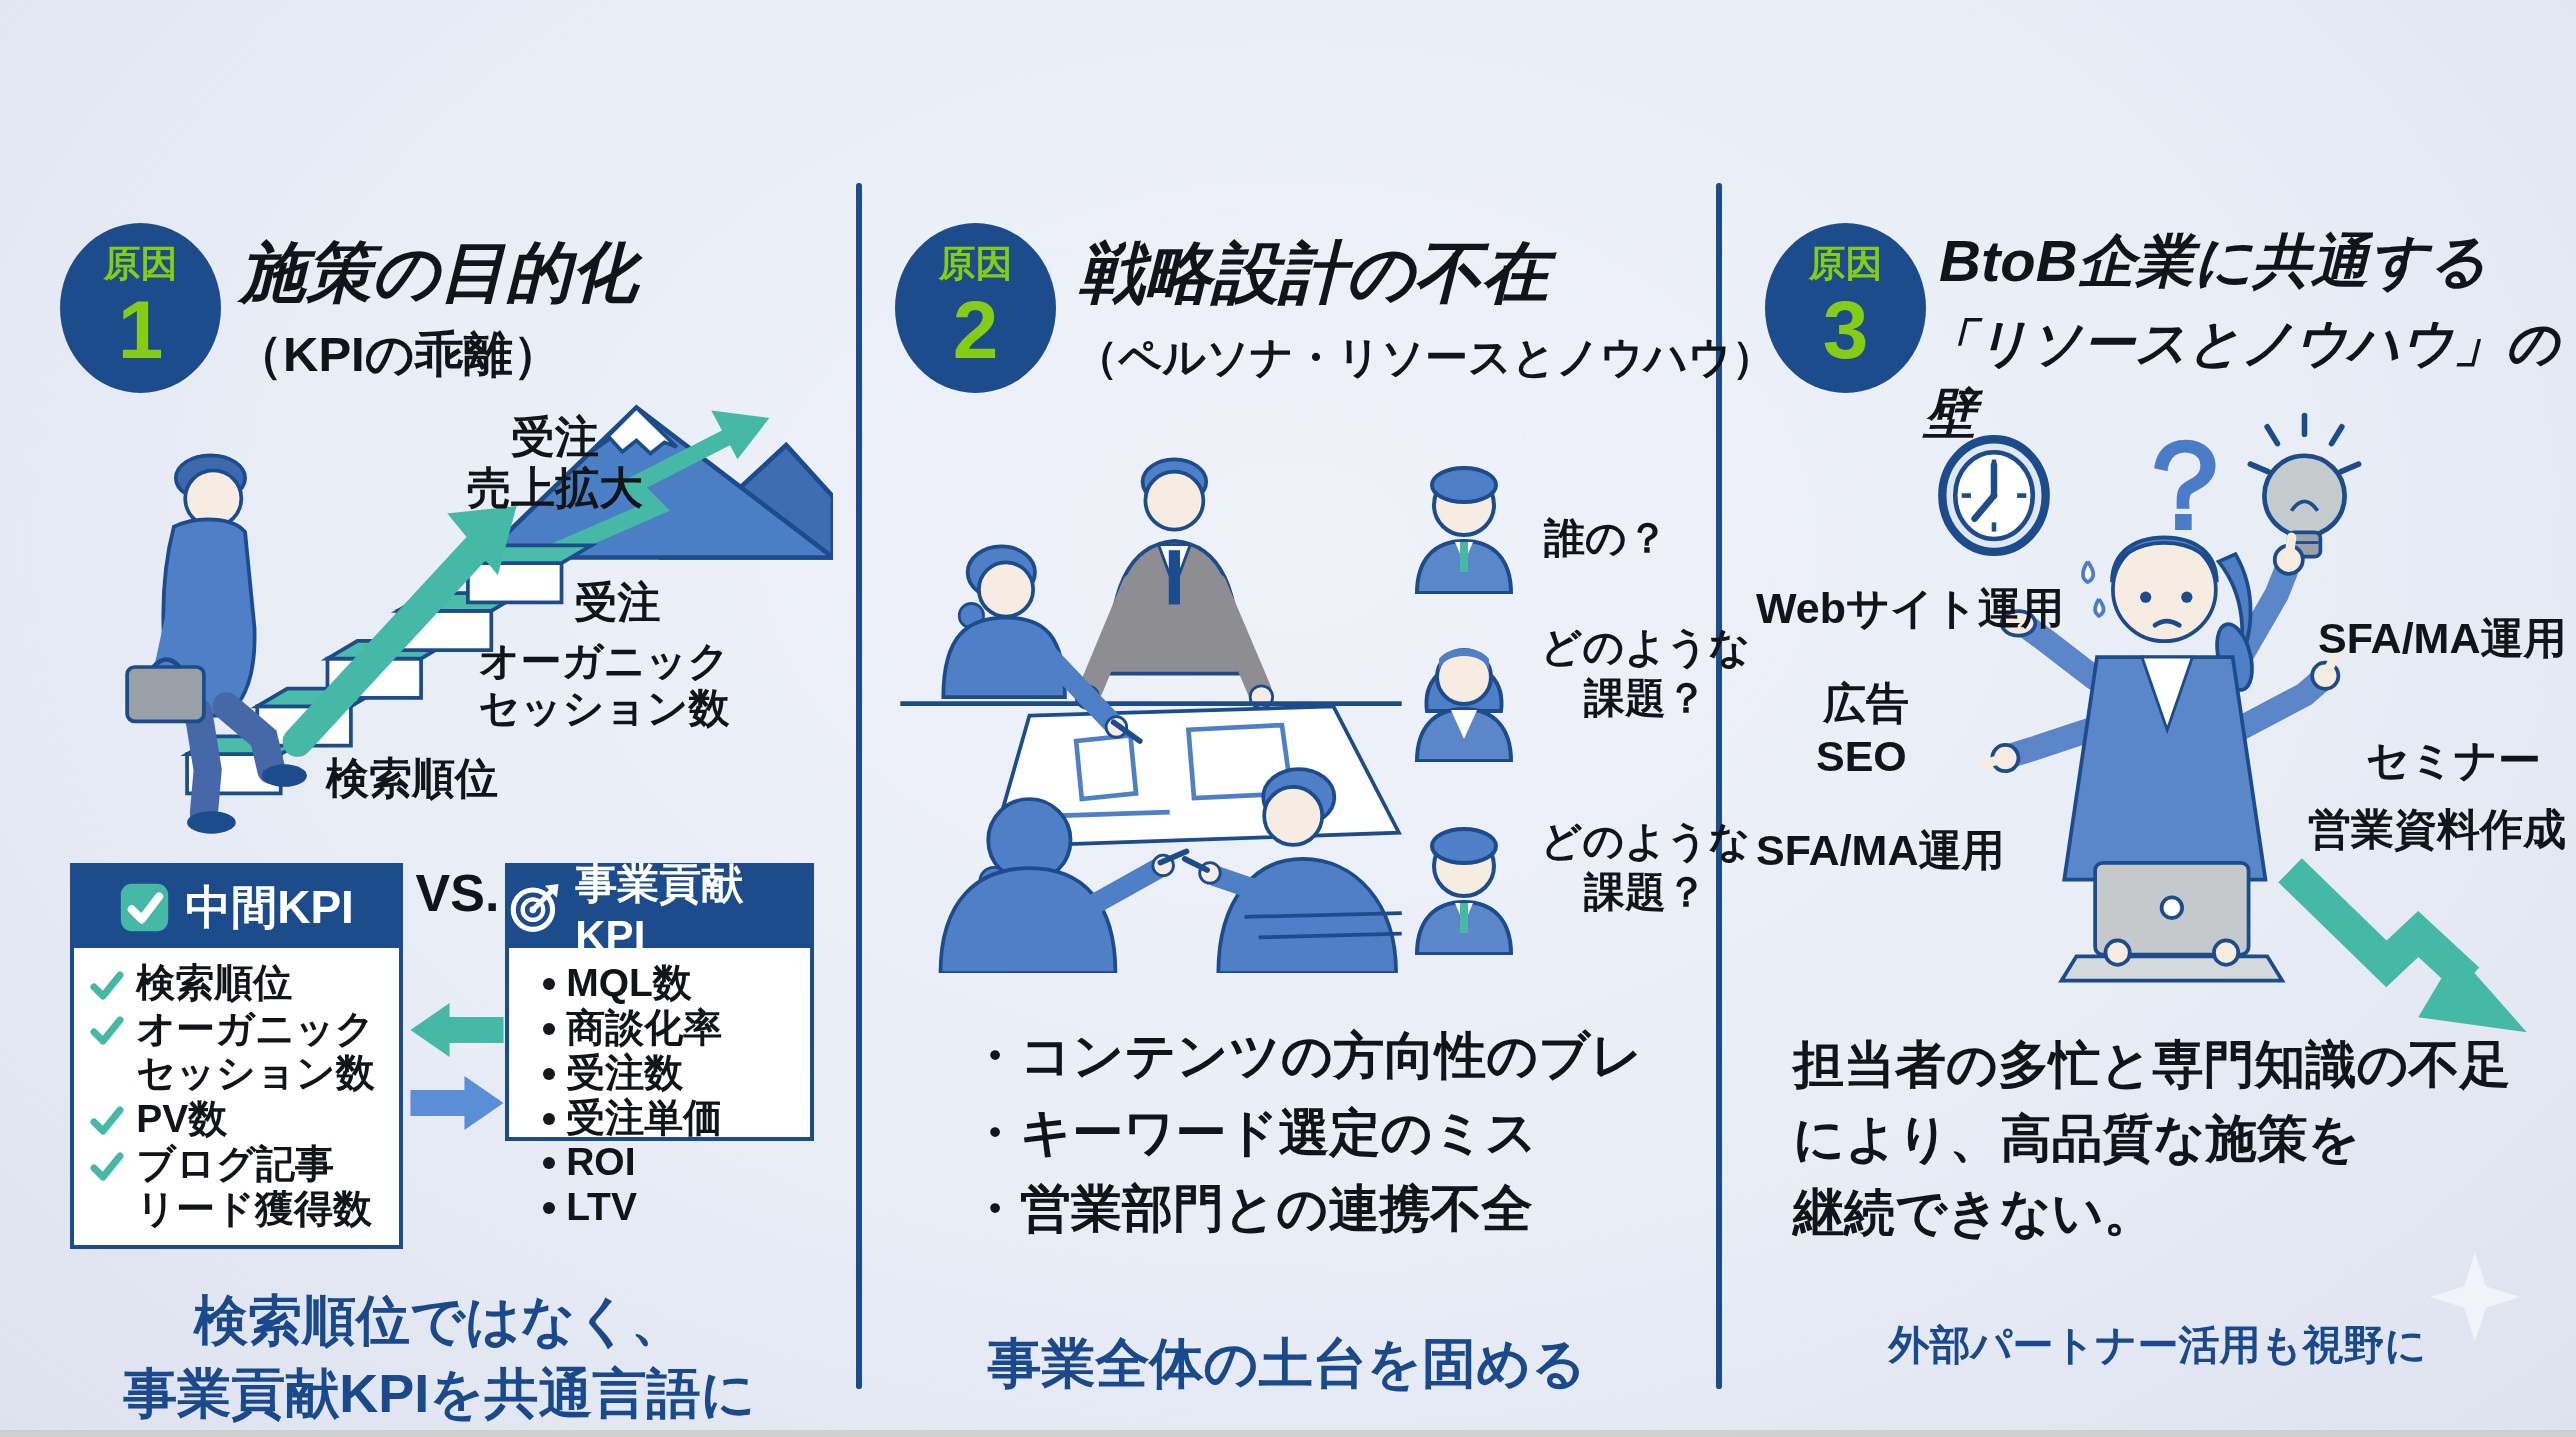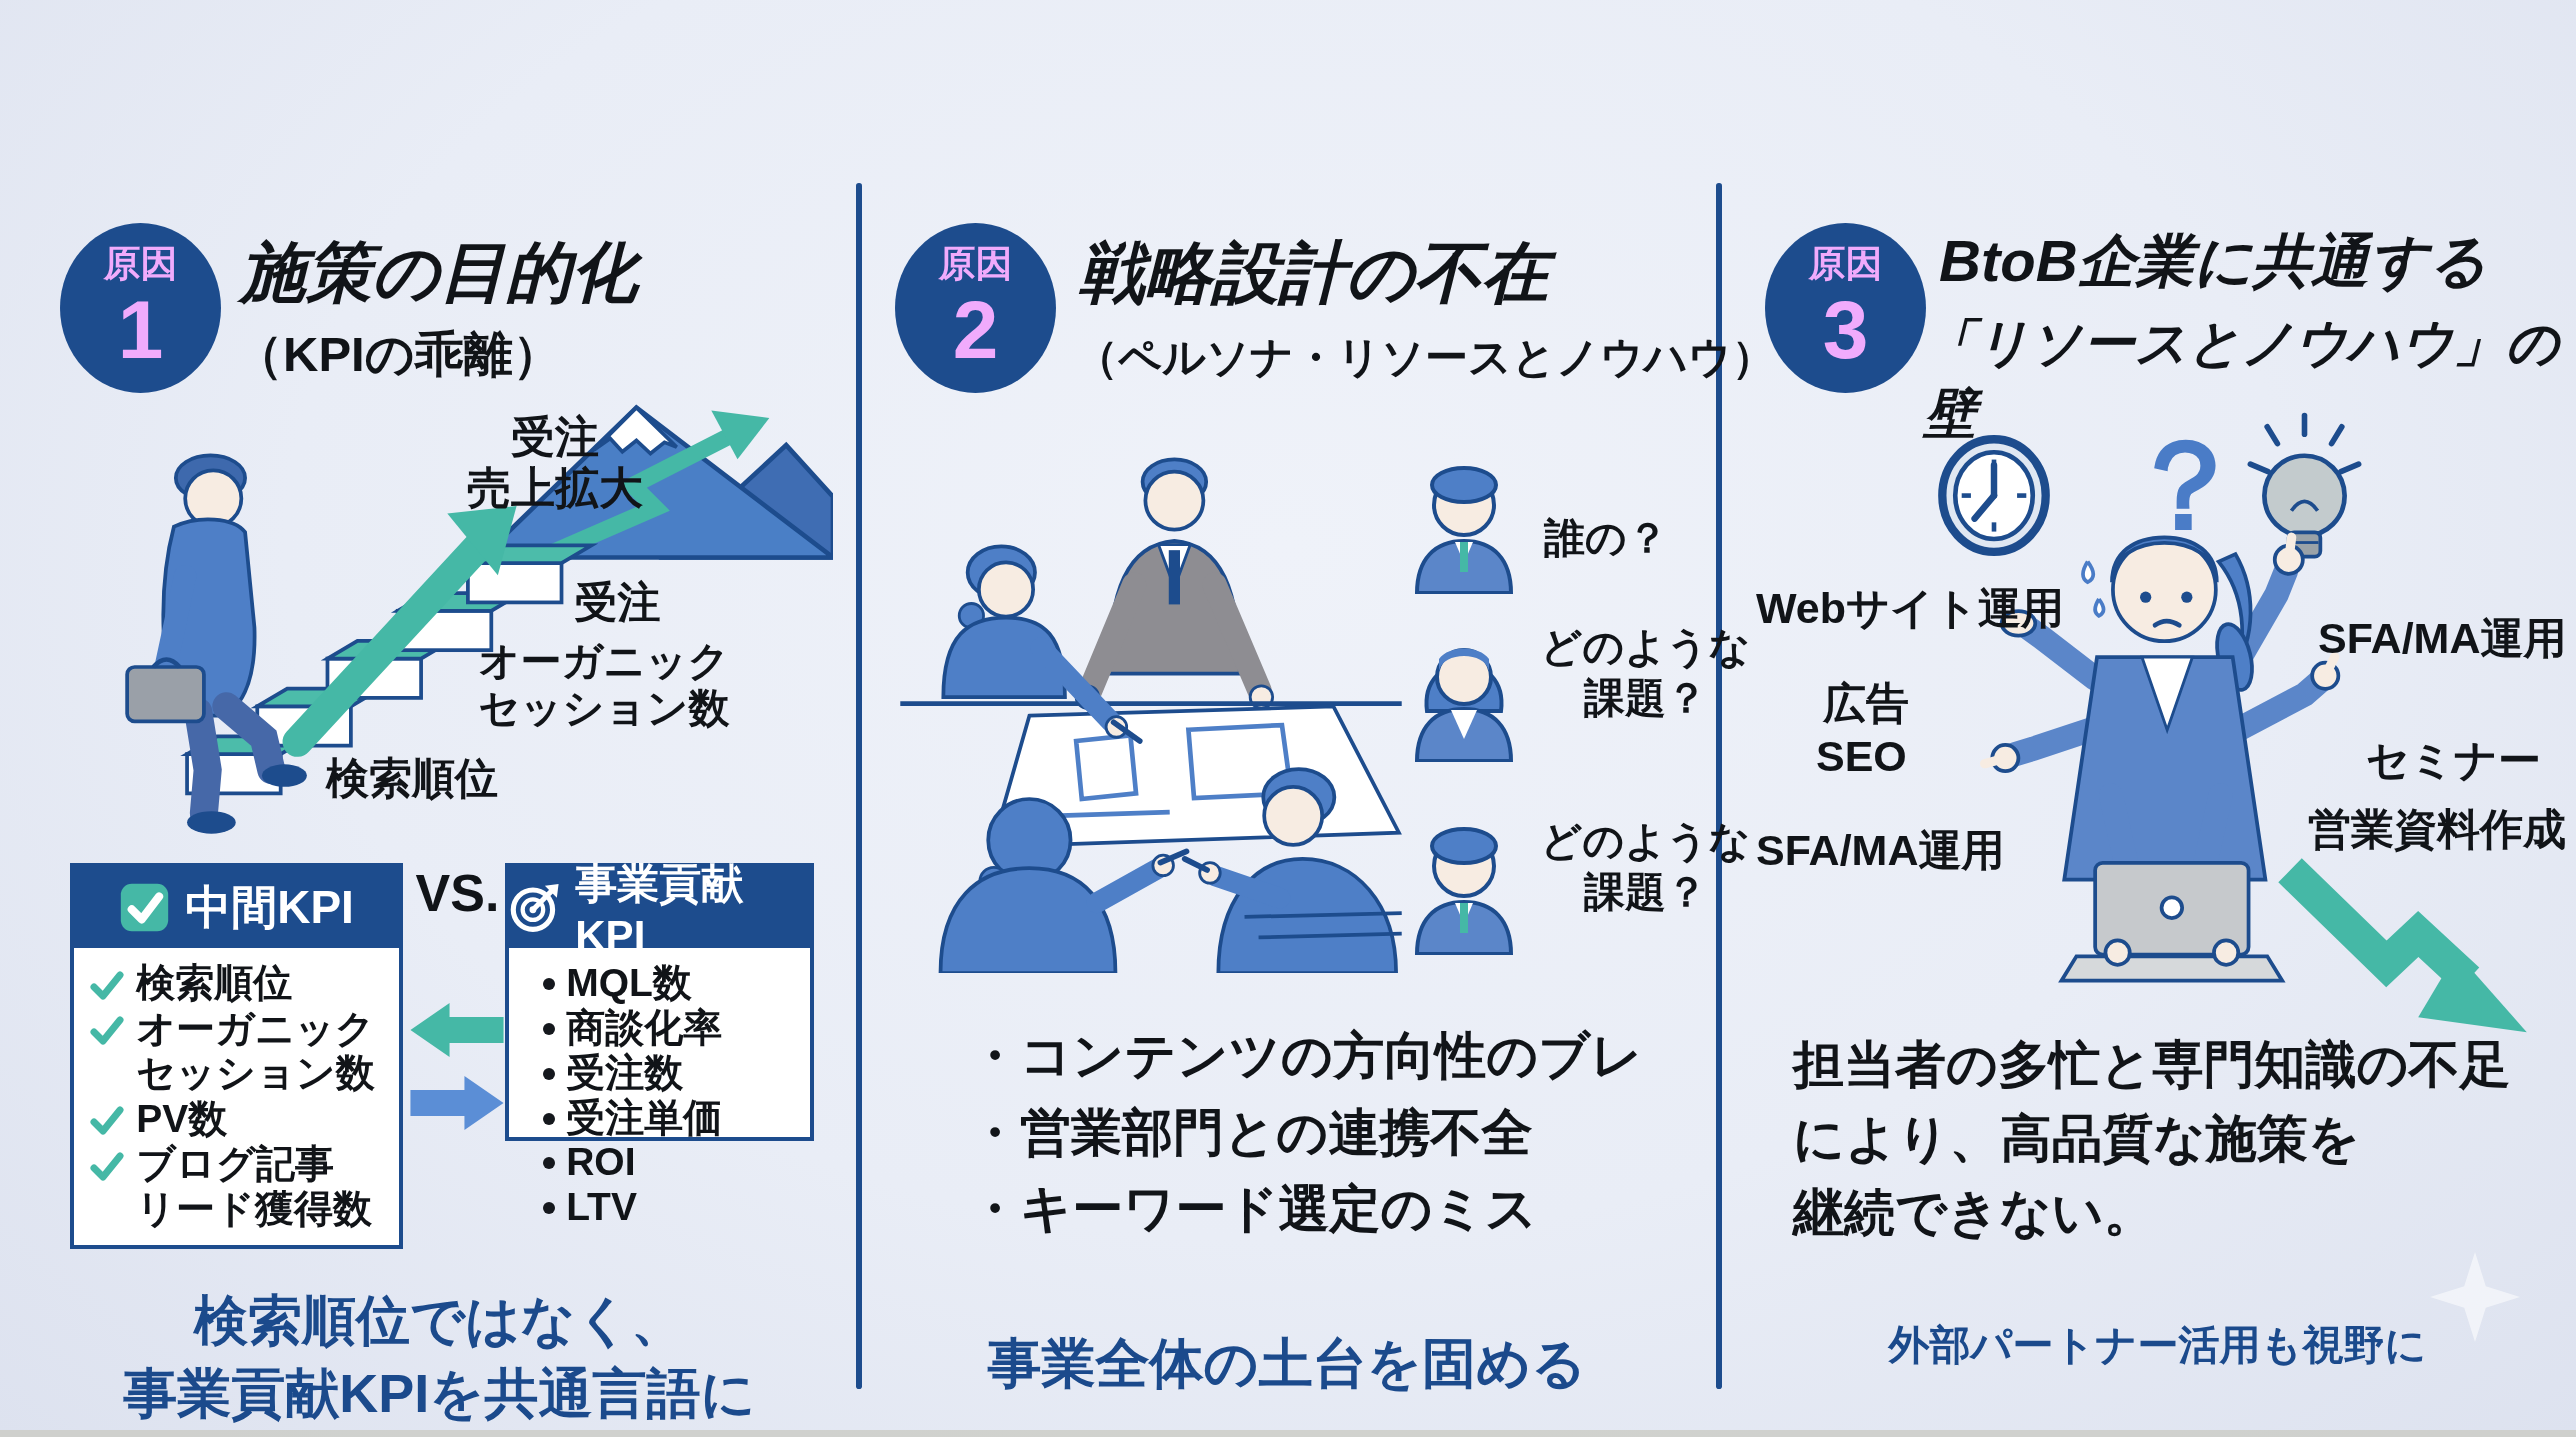--- a/index.html
+++ b/index.html
@@ -4,21 +4,21 @@
 <style>
   html,body{margin:0;padding:0;background:#dfe3ee;}
   #canvas{
     position:relative;width:2576px;height:1438px;overflow:hidden;
     background:radial-gradient(ellipse at 50% 38%, #eff2f9 0%, #e9edf6 55%, #dde2ef 100%);
     font-family:"Liberation Sans","DejaVu Sans",sans-serif;color:#15181d;
   }
   .abs{position:absolute;}
   .title{top:22.5px;left:0;width:100%;text-align:center;font-size:66px;font-weight:900;color:#0f1319;letter-spacing:0.9px;}
   .divider{top:183px;width:5.6px;height:1206px;background:#1d4c8d;border-radius:2.8px;}
-  .badge{width:161px;height:170px;border-radius:50%;background:#1d4c8d;color:#f0abfc;
+  .badge{width:161px;height:170px;border-radius:50%;background:#1d4c8d;color:#84cc16;
     display:flex;flex-direction:column;align-items:center;justify-content:center;line-height:1;}
   .badge .b-label{font-size:37px;font-weight:900;margin-bottom:7.5px;}
   .badge .b-num{font-size:82px;font-weight:900;}
   .h1{font-weight:900;color:#111418;font-style:italic;}
   .h2{font-weight:900;color:#111418;}
   .stair-label{font-weight:900;white-space:pre-line;text-align:center;line-height:1.15;color:#111418;}
   .kpi-box{background:#ffffff;border:4.7px solid #1d4c8d;box-sizing:border-box;}
   .kpi-head{position:absolute;top:0;left:0;right:0;height:81px;background:#1d4c8d;color:#fff;
     display:flex;align-items:center;justify-content:center;gap:15px;font-size:46px;font-weight:900;}
   .kpi-items{position:absolute;top:81px;left:0;right:0;bottom:0;padding:13px 15px;
@@ -268,22 +268,22 @@
     <ellipse cx="55" cy="42" rx="32" ry="17" fill="#4e7fc7" stroke="#1d4c8d" stroke-width="4"></ellipse>
     <path d="M8,150 C8,116 26,98 55,98 C84,98 102,116 102,150 Z" fill="#5b86c9" stroke="#1d4c8d" stroke-width="4"></path>
     <polygon points="46,99 64,99 55,120" fill="#ffffff"></polygon>
     <rect x="51" y="99" width="8" height="30" fill="#45b8a6"></rect>
   </svg>
   <div class="abs q-label" style="left:1524px;top:816px;width:243px;">どのような
 課題？</div>
 
   <div class="abs" style="left:969px;top:1018px;">
     <div class="bullet-line">・コンテンツの方向性のブレ</div>
+    <div class="bullet-line">・キーワード選定のミス</div>
     <div class="bullet-line">・営業部門との連携不全</div>
-    <div class="bullet-line">・キーワード選定のミス</div>
   </div>
 
   <div class="abs takeaway" style="left:889px;top:1327px;width:796px;font-size:54px;">事業全体の土台を固める</div>
 
   <div class="abs badge" style="left:1765px;top:223px;">
     <div class="b-label">原因</div>
     <div class="b-num">3</div>
   </div>
   <div class="abs h1" style="left:1939px;top:223px;font-size:58px;">BtoB企業に共通する</div>
   <div class="abs h1" style="left:1924px;top:309px;font-size:52px;">「リソースとノウハウ」の壁</div>

